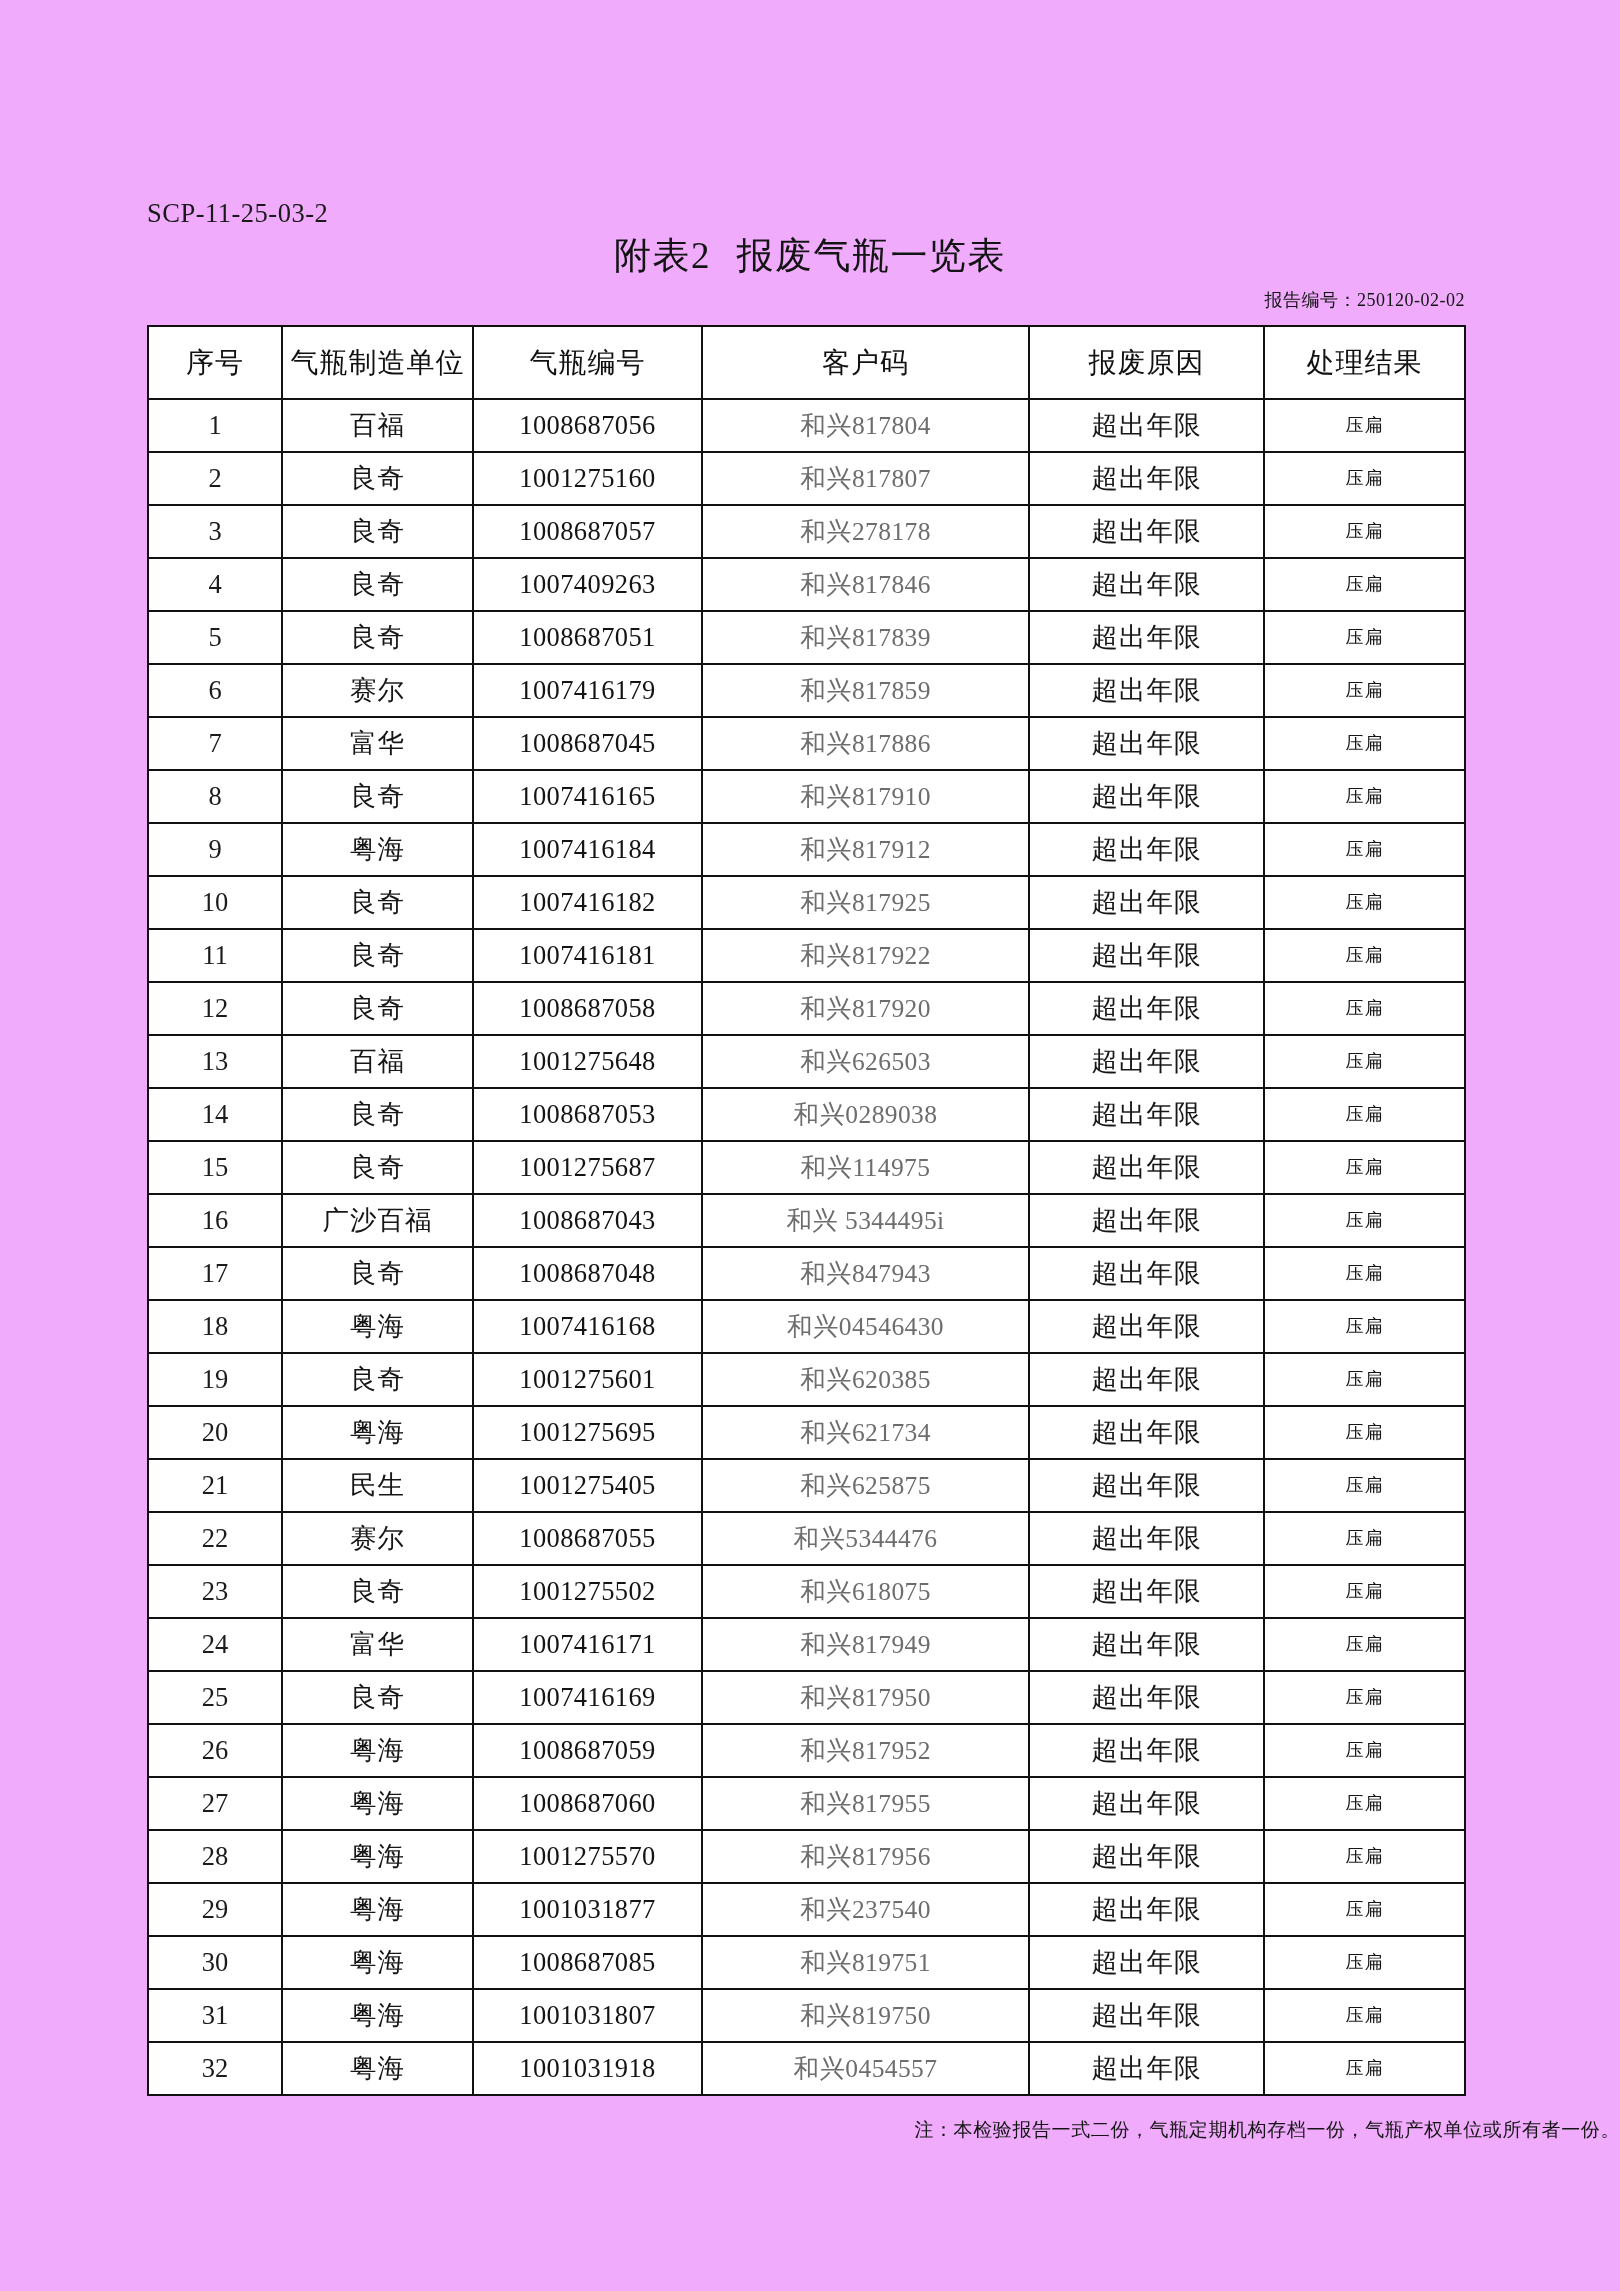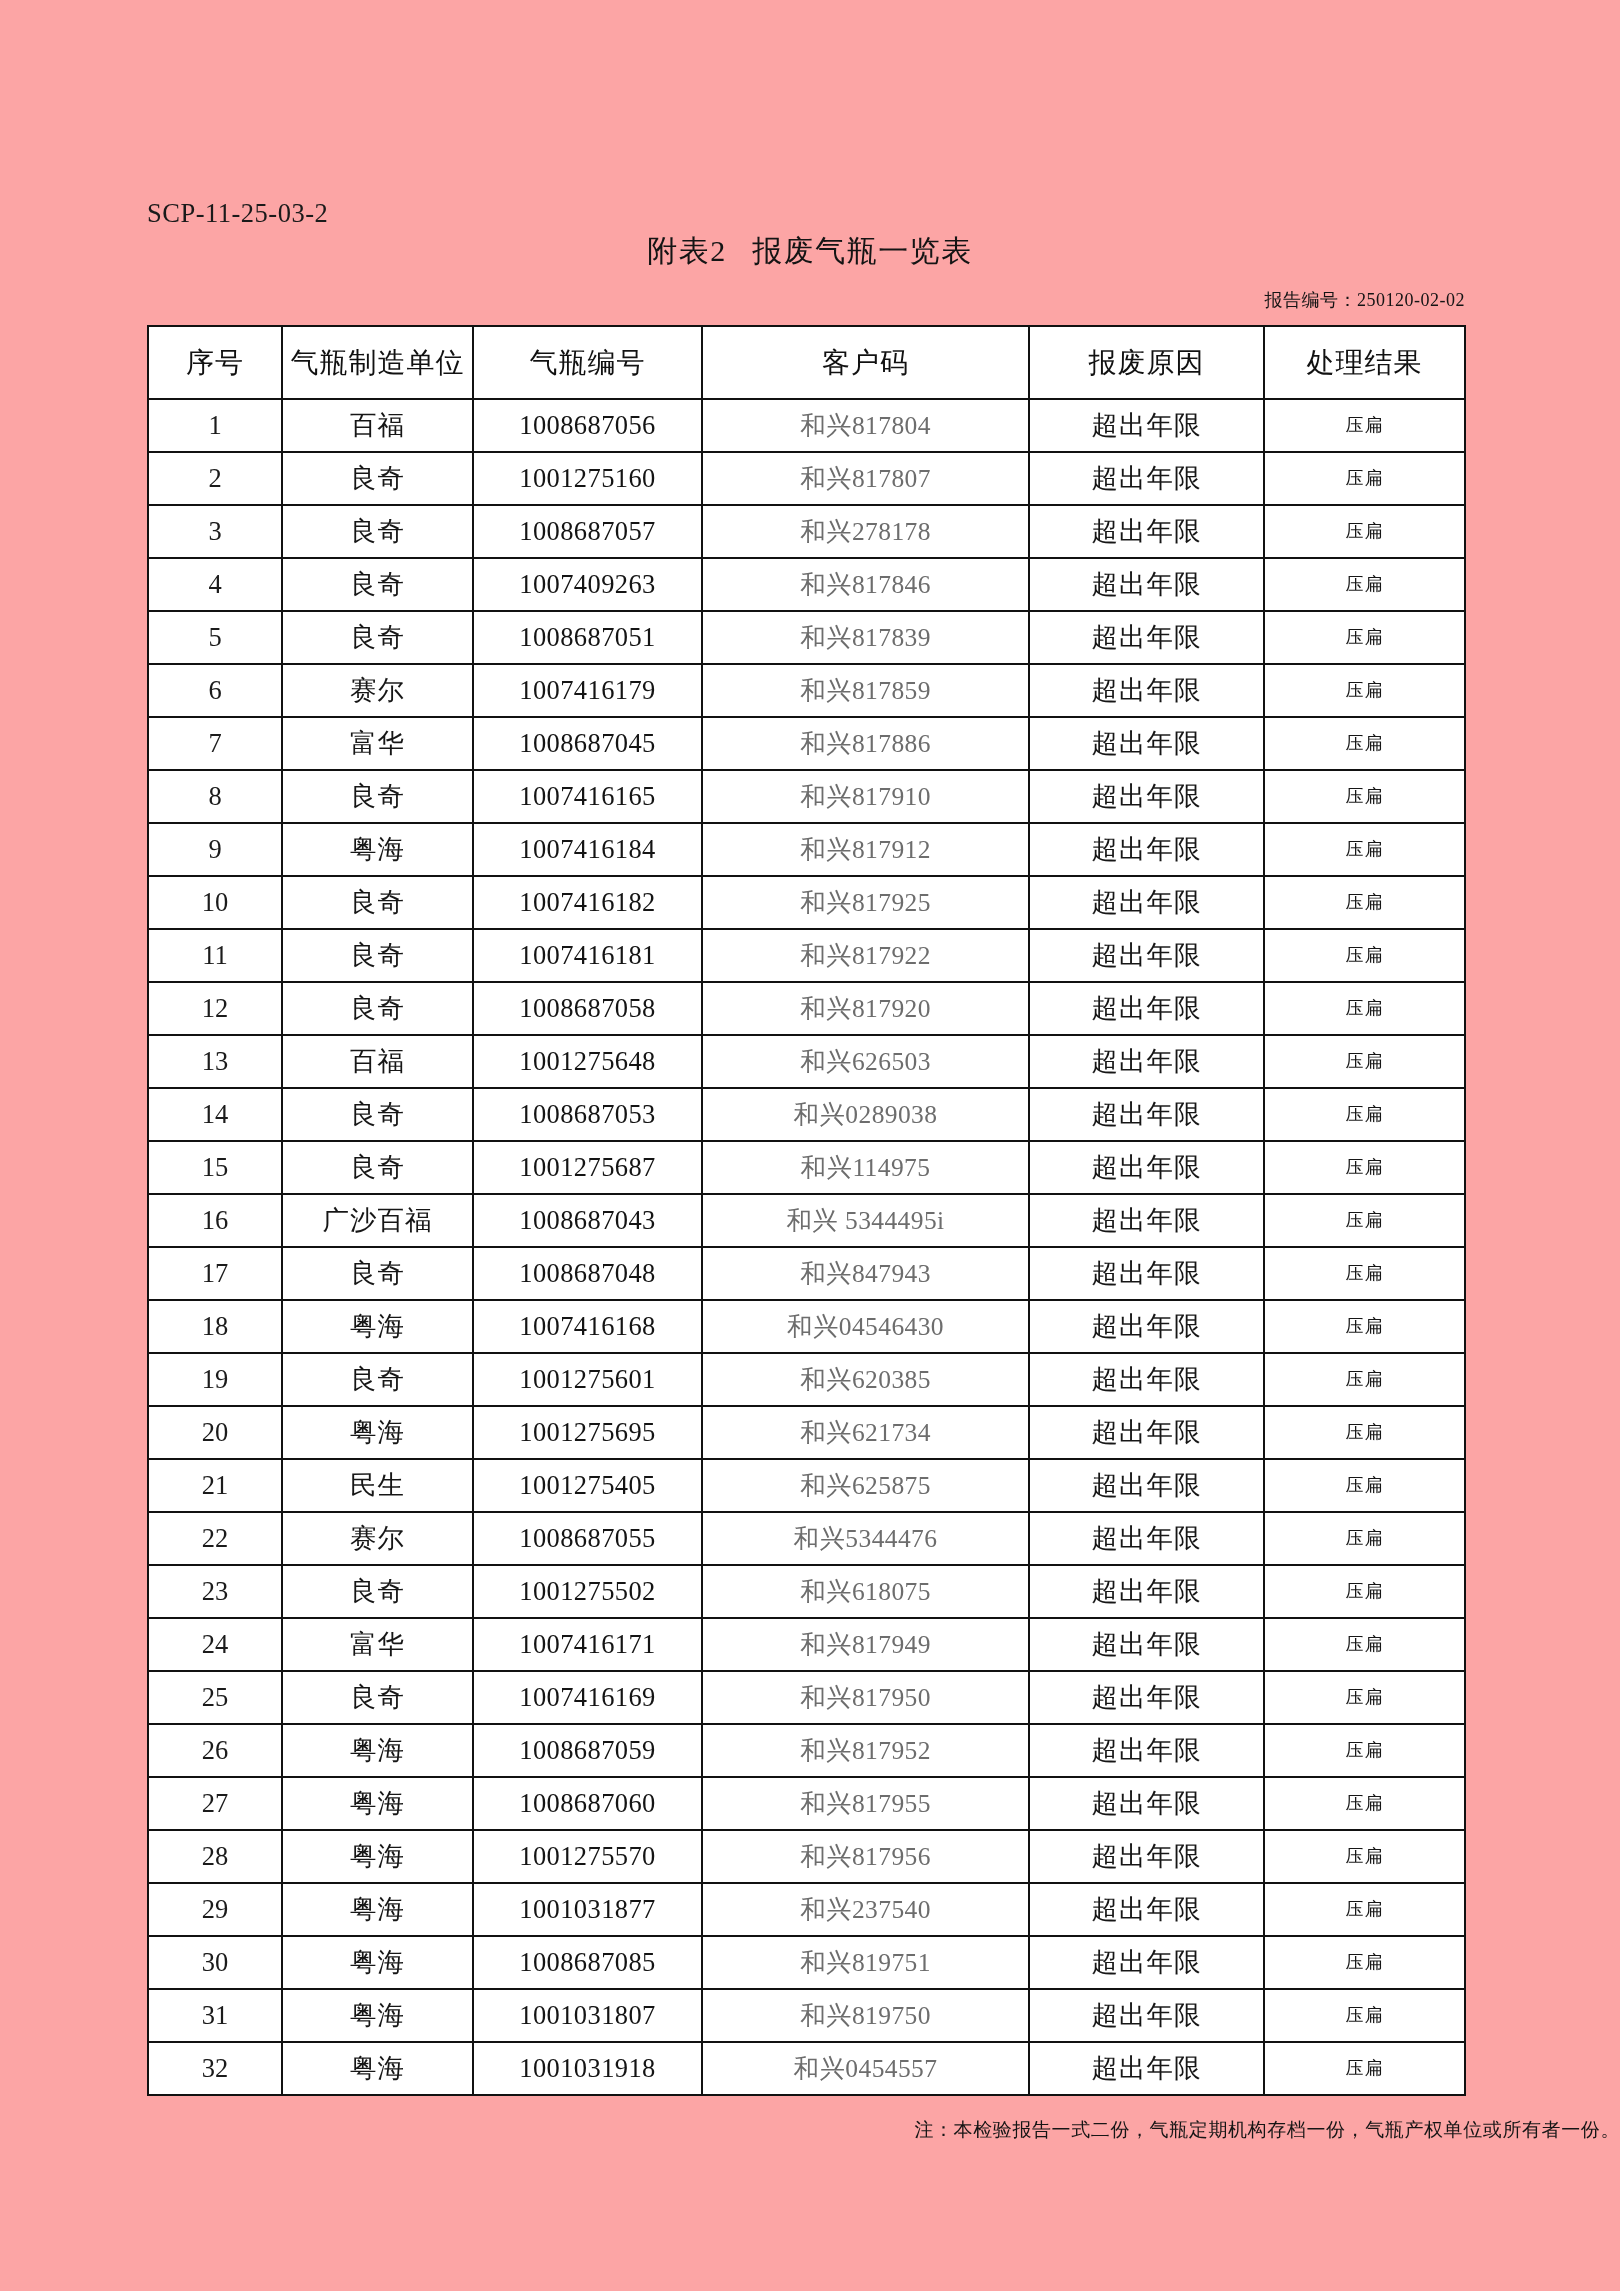--- a/index.html
+++ b/index.html
@@ -12,40 +12,40 @@
     width: 1620px;
     height: 2292px;
     position: relative;
     font-family: "Liberation Serif", "DejaVu Serif", serif;
     color: #1a1a1a;
     overflow: hidden;
   }
   .page {
     position: absolute;
     inset: 0;
-    background: #fca5a5;
+    background: #f0abfc;
   }
 
   
   .doc-code {
     position: absolute;
     left: 147px;
     top: 198px;
     font-size: 26.5px;
     letter-spacing: 0.5px;
     color: #1a1a1a;
     white-space: nowrap;
   }
   .doc-title {
     position: absolute;
     left: 0;
     right: 0;
     top: 231px;
     text-align: center;
-    font-size: 30px;
+    font-size: 37px;
     letter-spacing: 1.5px;
     color: #141414;
   }
   .doc-title .gap { display: inline-block; width: 25.5px; }
 
   .report-no {
     position: absolute;
     right: 155px;
     top: 280px;
     font-size: 18px;

